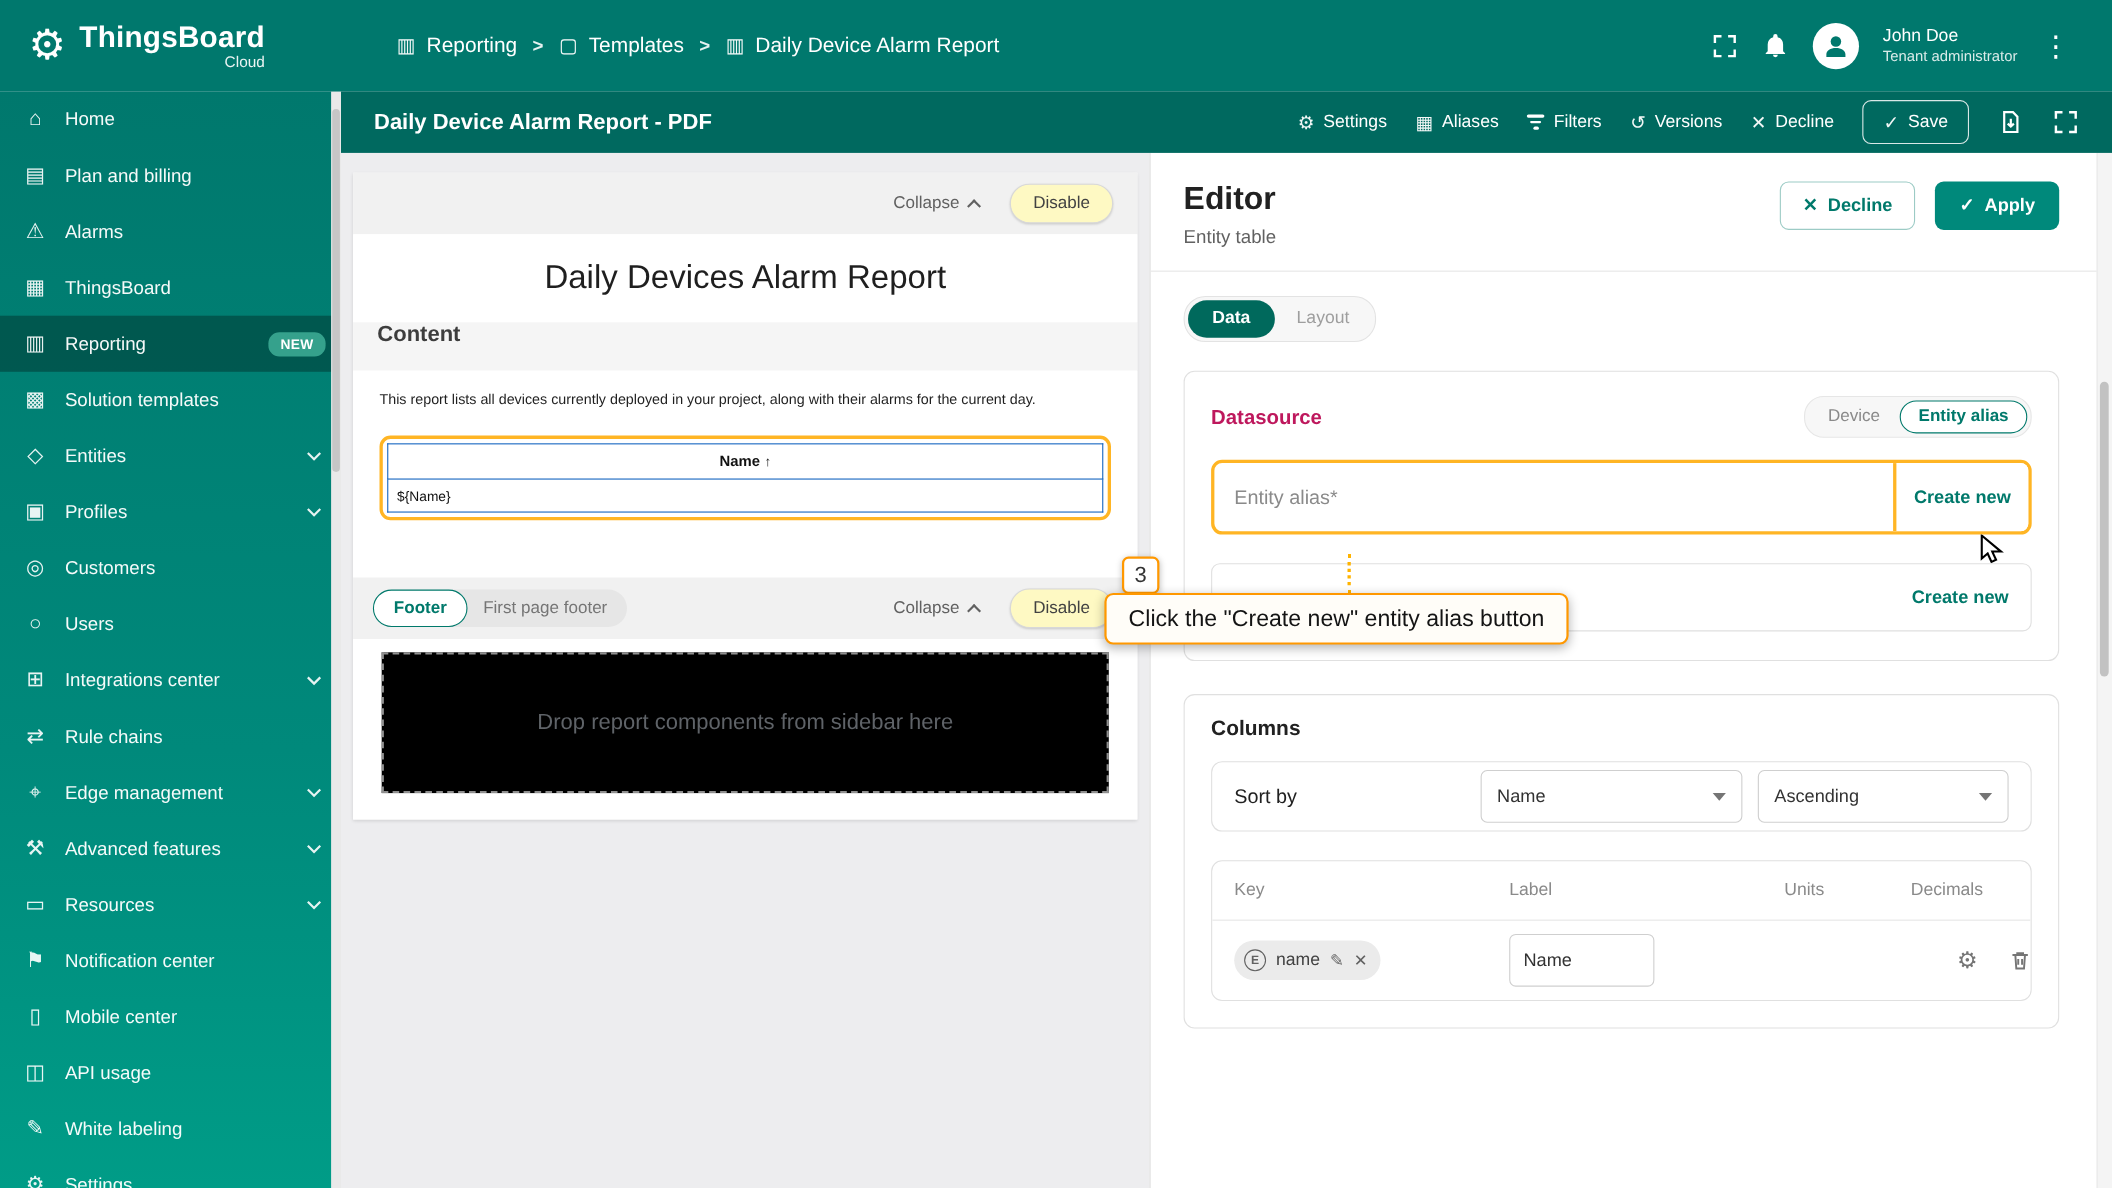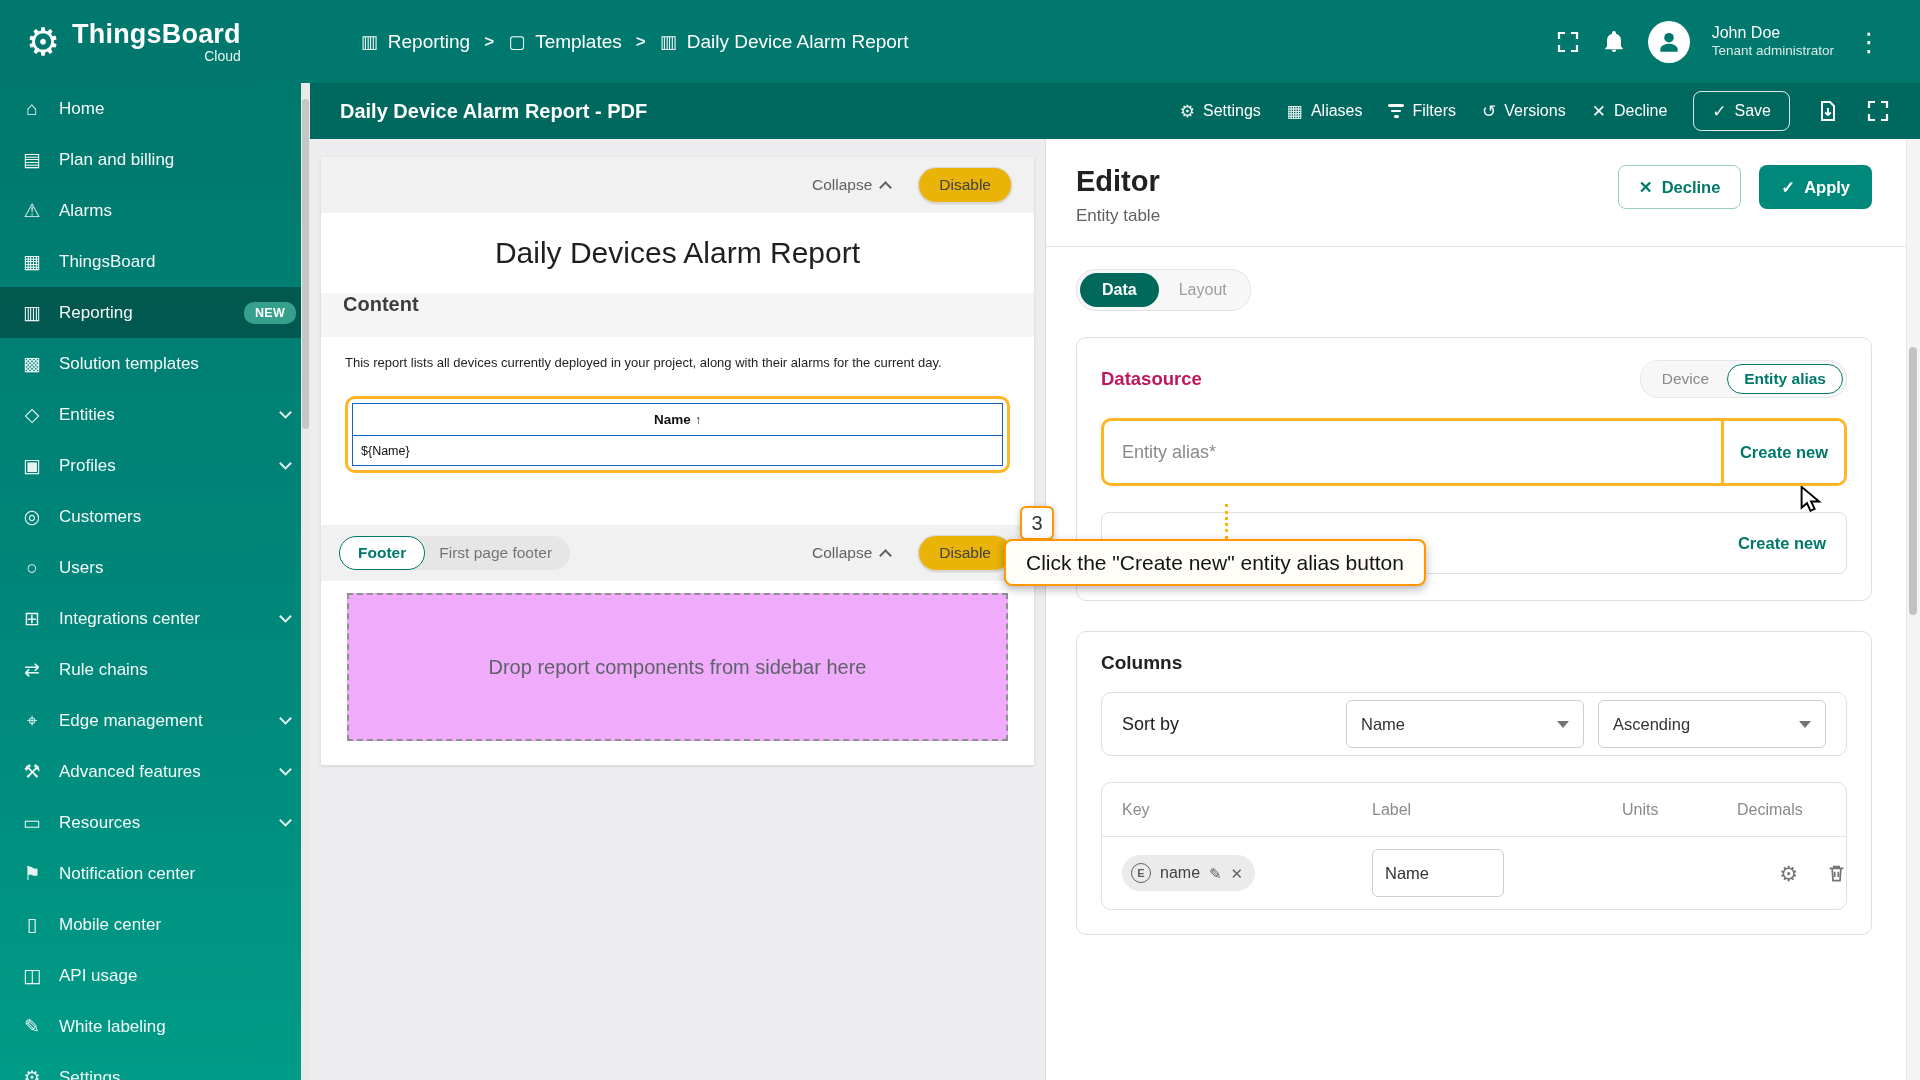--- a/index.html
+++ b/index.html
@@ -49,35 +49,35 @@
   
   #docpanel{position:absolute;left:310px;top:139px;width:735px;bottom:0;background:#ededef;overflow:hidden}
   .doc-card{margin:18px 11px 0;background:#fff;box-shadow:0 1px 3px rgba(0,0,0,.12)}
   .strip{height:56px;background:#f1f1f1;display:flex;align-items:center;padding:0 18px}
   .chip-group{display:flex;align-items:center}
   .chip{background:#fff;border:1.5px solid #00796b;color:#00796b;font-size:15.5px;font-weight:600;height:34px;display:flex;align-items:center;padding:0 18px;border-radius:17px;position:relative;z-index:2}
   .chip-tab{background:#e6e6e6;color:#757575;font-size:15.5px;height:34px;display:flex;align-items:center;padding:0 18px 0 28px;border-radius:0 17px 17px 0;margin-left:-14px}
   .strip-right{margin-left:auto;display:flex;align-items:center;gap:28px;margin-right:4px}
   .collapse-btn{display:flex;align-items:center;gap:9px;color:#616161;font-size:15.5px;background:none;border:none;cursor:pointer}
   .chev-up{width:9px;height:9px;border-right:2px solid #616161;border-top:2px solid #616161;transform:rotate(-45deg);margin-top:4px}
-  .disable-btn{background:#eab308;border:1px solid #d8d8d8;box-shadow:0 1px 2px rgba(0,0,0,.15);border-radius:18px;height:36px;padding:8px 20px;font-size:15.5px;color:#424242;cursor:pointer}
+  .disable-btn{background:#fef9c3;border:1px solid #d8d8d8;box-shadow:0 1px 2px rgba(0,0,0,.15);border-radius:18px;height:36px;padding:8px 20px;font-size:15.5px;color:#424242;cursor:pointer}
   .doc-title-block{height:80px;display:flex;align-items:center;justify-content:center;background:#fff}
   .doc-title{font-size:30px;font-weight:400;color:#1f1f1f}
   .content-strip{height:44px;background:#f5f5f5;display:flex;align-items:flex-start;padding:0 22px}
   .content-label{font-size:20px;font-weight:700;color:#3d3d3d}
   .content-block{background:#fff;padding:18px 24px 26px}
   .doc-paragraph{font-size:13px;color:#1f1f1f}
   .hl-ring{margin-top:26px;border:3px solid #ffb524;border-radius:10px;padding:4px;background:#fff}
   .rep-table{width:100%;border-collapse:collapse}
   .rep-table th{border:1.8px solid #1565c0;height:32px;font-size:13.5px;font-weight:700;color:#111;text-align:center}
   .rep-table td{border:1.8px solid #1565c0;height:30px;font-size:12.5px;color:#111;text-align:left;padding-left:8px}
   .sort-arrow{font-size:12px;margin-left:4px}
   .doc-spacer{height:26px;background:#fff}
   .drop-block{background:#fff;padding:12px 26px 24px}
-  .dropzone{height:148px;background:#f0abfc;border:2px dashed #8f8f8f;display:flex;align-items:center;justify-content:center}
+  .dropzone{height:128px;background:#000000;border:2px dashed #8f8f8f;display:flex;align-items:center;justify-content:center}
   .dropzone span{font-size:20px;color:#5f6368;font-weight:500}
 
   
   #editor{position:absolute;left:1045px;top:139px;right:0;bottom:0;background:#fff;border-left:1px solid #dcdcdc;padding:26px 48px 0 30px;overflow:hidden}
   .ed-head{display:flex;align-items:flex-start}
   .ed-title{font-size:29px;font-weight:600;color:#212121}
   .ed-sub{font-size:17px;color:#616161;margin-top:8px}
   .ed-actions{margin-left:auto;display:flex;gap:18px}
   .btn-outline-teal{display:flex;align-items:center;gap:9px;background:#fff;border:1.5px solid #9ccbc5;color:#00796b;font-size:16.5px;font-weight:600;border-radius:8px;height:44px;padding:0 20px;cursor:pointer}
   .btn-teal{display:flex;align-items:center;gap:9px;background:#00897b;border:none;color:#fff;font-size:16.5px;font-weight:600;border-radius:8px;height:44px;padding:0 22px;cursor:pointer}

